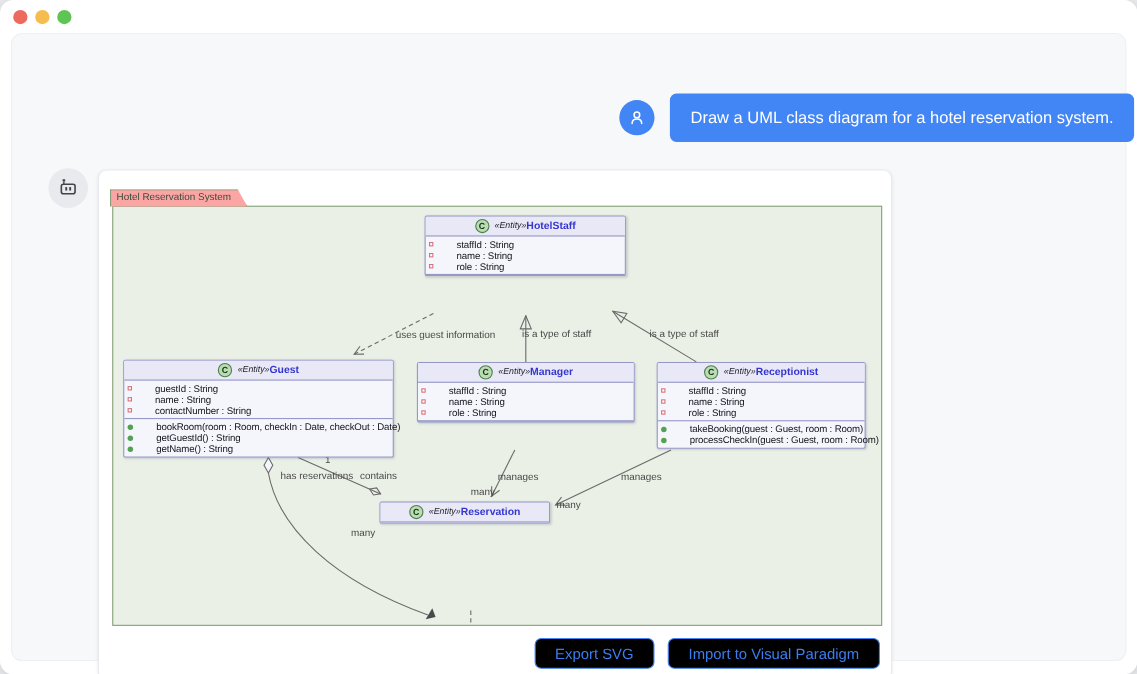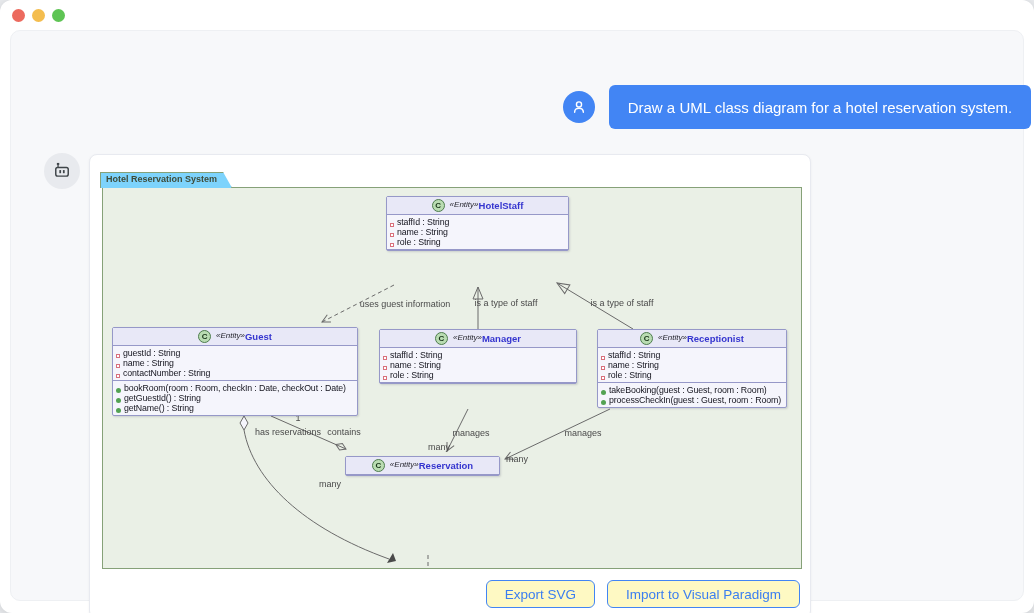--- a/index.html
+++ b/index.html
@@ -12,42 +12,42 @@
 
   
   .avatar { position:absolute; left:552px; top:60px; width:32px; height:32px; border-radius:50%; background:#4285f4; display:flex; align-items:center; justify-content:center; }
   .bubble { position:absolute; left:598px; top:54px; width:422px; height:44px; background:#4285f4; border-radius:6px; color:#fff; font-size:15px; display:flex; align-items:center; justify-content:center; }
 
   
   .bot { position:absolute; left:33px; top:122px; width:36px; height:36px; border-radius:50%; background:#e8eaee; display:flex; align-items:center; justify-content:center; }
 
   
   .card { position:absolute; left:78px; top:123px; width:722px; height:465px; background:#ffffff; border:1px solid #e8eaf0; border-radius:8px; box-shadow:0 1px 3px rgba(0,0,0,.05); }
-  .frame-tab { position:absolute; left:10px; top:17px; height:16px; background:#7dd3fc; border:1px solid #86a178; border-bottom:none; padding:1px 14px 0 5px; font-size:9px; font-weight:bold; color:#3e4b38; clip-path:polygon(0 0, calc(100% - 9px) 0, 100% 100%, 0 100%); z-index:3; white-space:nowrap; }
+  .frame-tab { position:absolute; left:10px; top:17px; height:16px; background:#fca5a5; border:1px solid #86a178; border-bottom:none; padding:1px 14px 0 5px; font-size:9px; font-weight:normal; color:#3e4b38; clip-path:polygon(0 0, calc(100% - 9px) 0, 100% 100%, 0 100%); z-index:3; white-space:nowrap; }
   .diagram-area { position:absolute; left:12px; top:32px; width:700px; height:382px; background:#eaf0e6; border:1px solid #86a178; }
   .edges { position:absolute; left:0; top:0; width:700px; height:382px; pointer-events:none; }
   .edges path, .edges line { stroke:#6a6a6a; stroke-width:1; fill:none; }
   .edge-label { font-size:9px; fill:#4a4a4a; font-family:"Liberation Sans",sans-serif; }
 
   
   .class-box { position:absolute; background:#f5f5fc; border:1px solid #9698c8; border-radius:2px; box-shadow:1px 1px 2px rgba(60,60,90,.18); z-index:2; }
   .class-header { background:#e8e8f7; border-bottom:1px solid #9698c8; display:flex; align-items:center; justify-content:center; gap:5px; padding:2px 4px; }
   .class-icon { width:13px; height:13px; border-radius:50%; background:#b9dcb2; border:1px solid #4e7d4e; color:#173317; font-size:8px; font-weight:bold; display:flex; align-items:center; justify-content:center; flex:none; }
   .title-stack { display:flex; flex-direction:row; align-items:center; line-height:1.05; }
   .stereotype { font-size:8px; font-style:italic; color:#26262e; }
   .class-name { font-size:9.5px; font-weight:bold; color:#3535cf; }
   .members { padding:2px 3px; border-bottom:1px solid #9698c8; }
   .members.last { border-bottom:none; }
-  .member { display:flex; align-items:flex-end; gap:3px; font-size:8.8px; letter-spacing:-0.12px; color:#14141e; line-height:10px; white-space:nowrap; }
+  .member { display:flex; align-items:center; gap:21px; font-size:8.8px; letter-spacing:-0.12px; color:#14141e; line-height:10px; white-space:nowrap; }
   .b-attr { width:4px; height:4px; border:1px solid #d8707c; background:#fff; flex:none; }
   .b-op { width:5px; height:5px; border-radius:50%; background:#53a253; flex:none; }
 
   
   .actions { position:absolute; left:0; right:10px; top:425px; display:flex; justify-content:flex-end; gap:12px; }
-  .action-btn { height:28px; background:#fef9c3; border:1.5px solid #4285f4; border-radius:6px; color:#3b7ef0; font-size:13.5px; font-family:"Liberation Sans",sans-serif; padding:0 18px; cursor:pointer; }
+  .action-btn { height:28px; background:#000000; border:1.5px solid #4285f4; border-radius:6px; color:#3b7ef0; font-size:13.5px; font-family:"Liberation Sans",sans-serif; padding:0 18px; cursor:pointer; }
 </style>
 </head>
 <body>
 
 <div class="window">
   <div class="traffic">
     <span class="tl-red"></span>
     <span class="tl-yellow"></span>
     <span class="tl-green"></span>
   </div>

